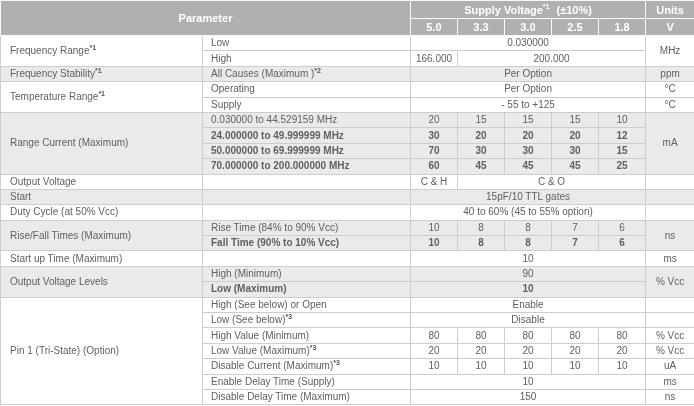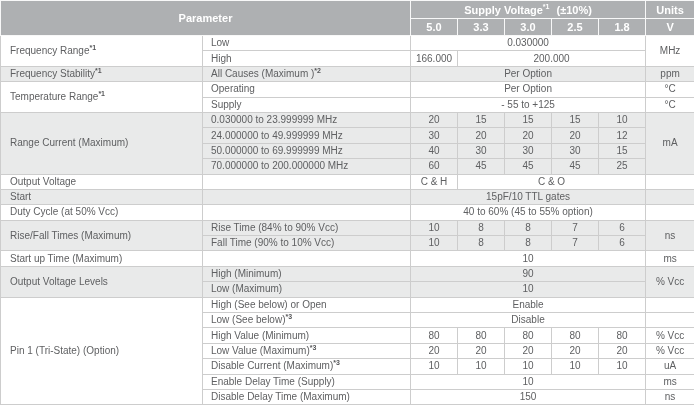--- a/index.html
+++ b/index.html
@@ -10,21 +10,21 @@
   tr.h2{height:17px;}
   th.big{font-size:11px;}
   tr.h2 th{font-size:11px;}
   .tol{margin-left:7px;}
   sup.sph{font-size:7px;font-weight:700;line-height:0;vertical-align:super;}
   tbody td{border:1px solid #cdcdcd;height:14.4px;font-size:10px;color:#5f6062;padding:0;background:#ffffff;white-space:nowrap;overflow:hidden;line-height:1;}
   td.param{text-align:left;padding-left:9px;}
   td.sub{text-align:left;padding-left:8px;}
   td.val,td.unit{text-align:center;}
   tr.shade td{background:#e9eaea;}
-  tr.inner-shade td{border-top-color:#ffffff;}
+  tr.inner-shade td{border-top-color:#ffffff;font-weight:bold;}
   sup.sp{font-size:7px;font-weight:700;color:#555658;line-height:0;vertical-align:super;}
 </style>
 </head>
 <body>
 
 <div class="page">
 <table class="spec">
   <colgroup>
     <col style="width:202px">
         <col style="width:208px">
@@ -78,39 +78,39 @@
       <td class="unit">°C</td>
     </tr>
     <tr>
       <td class="sub">Supply</td>
       <td class="val" colspan="5">- 55 to +125</td>
       <td class="unit">°C</td>
     </tr>
 
     <tr class="shade">
       <td class="param" rowspan="4">Range Current (Maximum)</td>
-      <td class="sub">0.030000 to 23.999999 MHz</td>
+      <td class="sub">0.030000 to 44.529159 MHz</td>
       <td class="val">20</td>
       <td class="val">15</td>
       <td class="val">15</td>
       <td class="val">15</td>
       <td class="val">10</td>
       <td class="unit" rowspan="4">mA</td>
     </tr>
     <tr class="shade inner-shade">
       <td class="sub">24.000000 to 49.999999 MHz</td>
       <td class="val">30</td>
       <td class="val">20</td>
       <td class="val">20</td>
       <td class="val">20</td>
       <td class="val">12</td>
     </tr>
     <tr class="shade inner-shade">
       <td class="sub">50.000000 to 69.999999 MHz</td>
-      <td class="val">40</td>
+      <td class="val">70</td>
       <td class="val">30</td>
       <td class="val">30</td>
       <td class="val">30</td>
       <td class="val">15</td>
     </tr>
     <tr class="shade inner-shade">
       <td class="sub">70.000000 to 200.000000 MHz</td>
       <td class="val">60</td>
       <td class="val">45</td>
       <td class="val">45</td>

